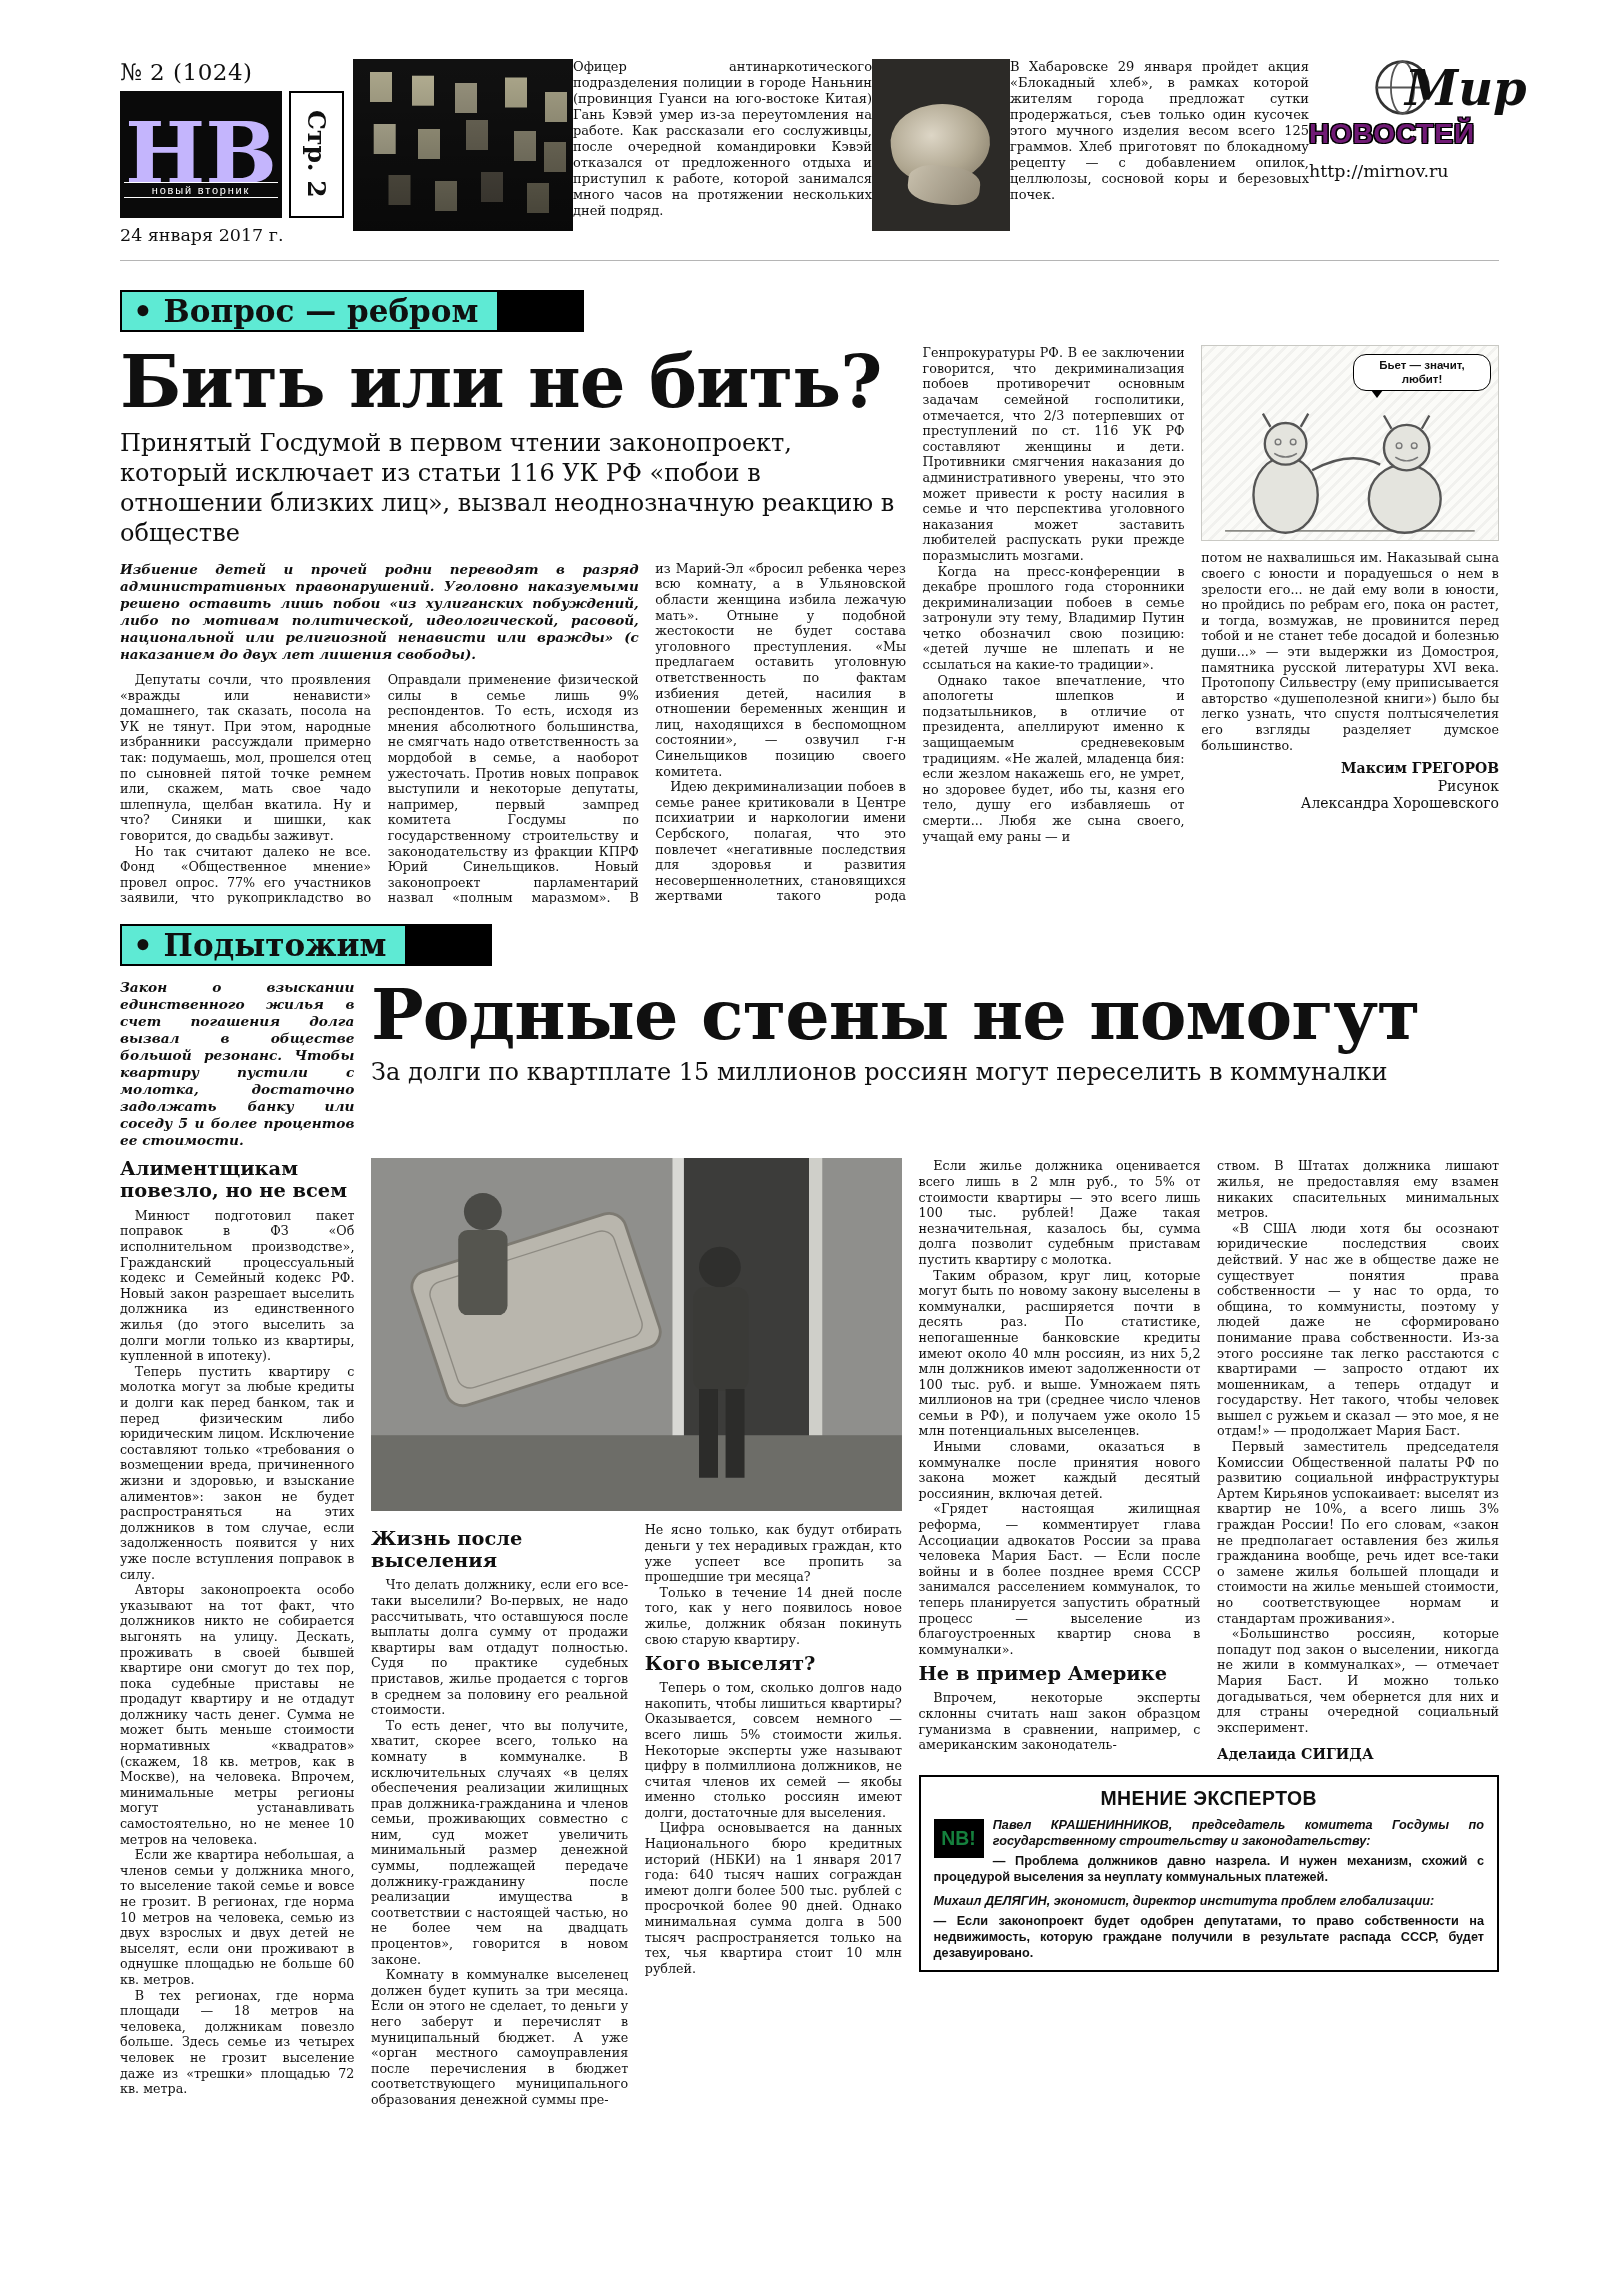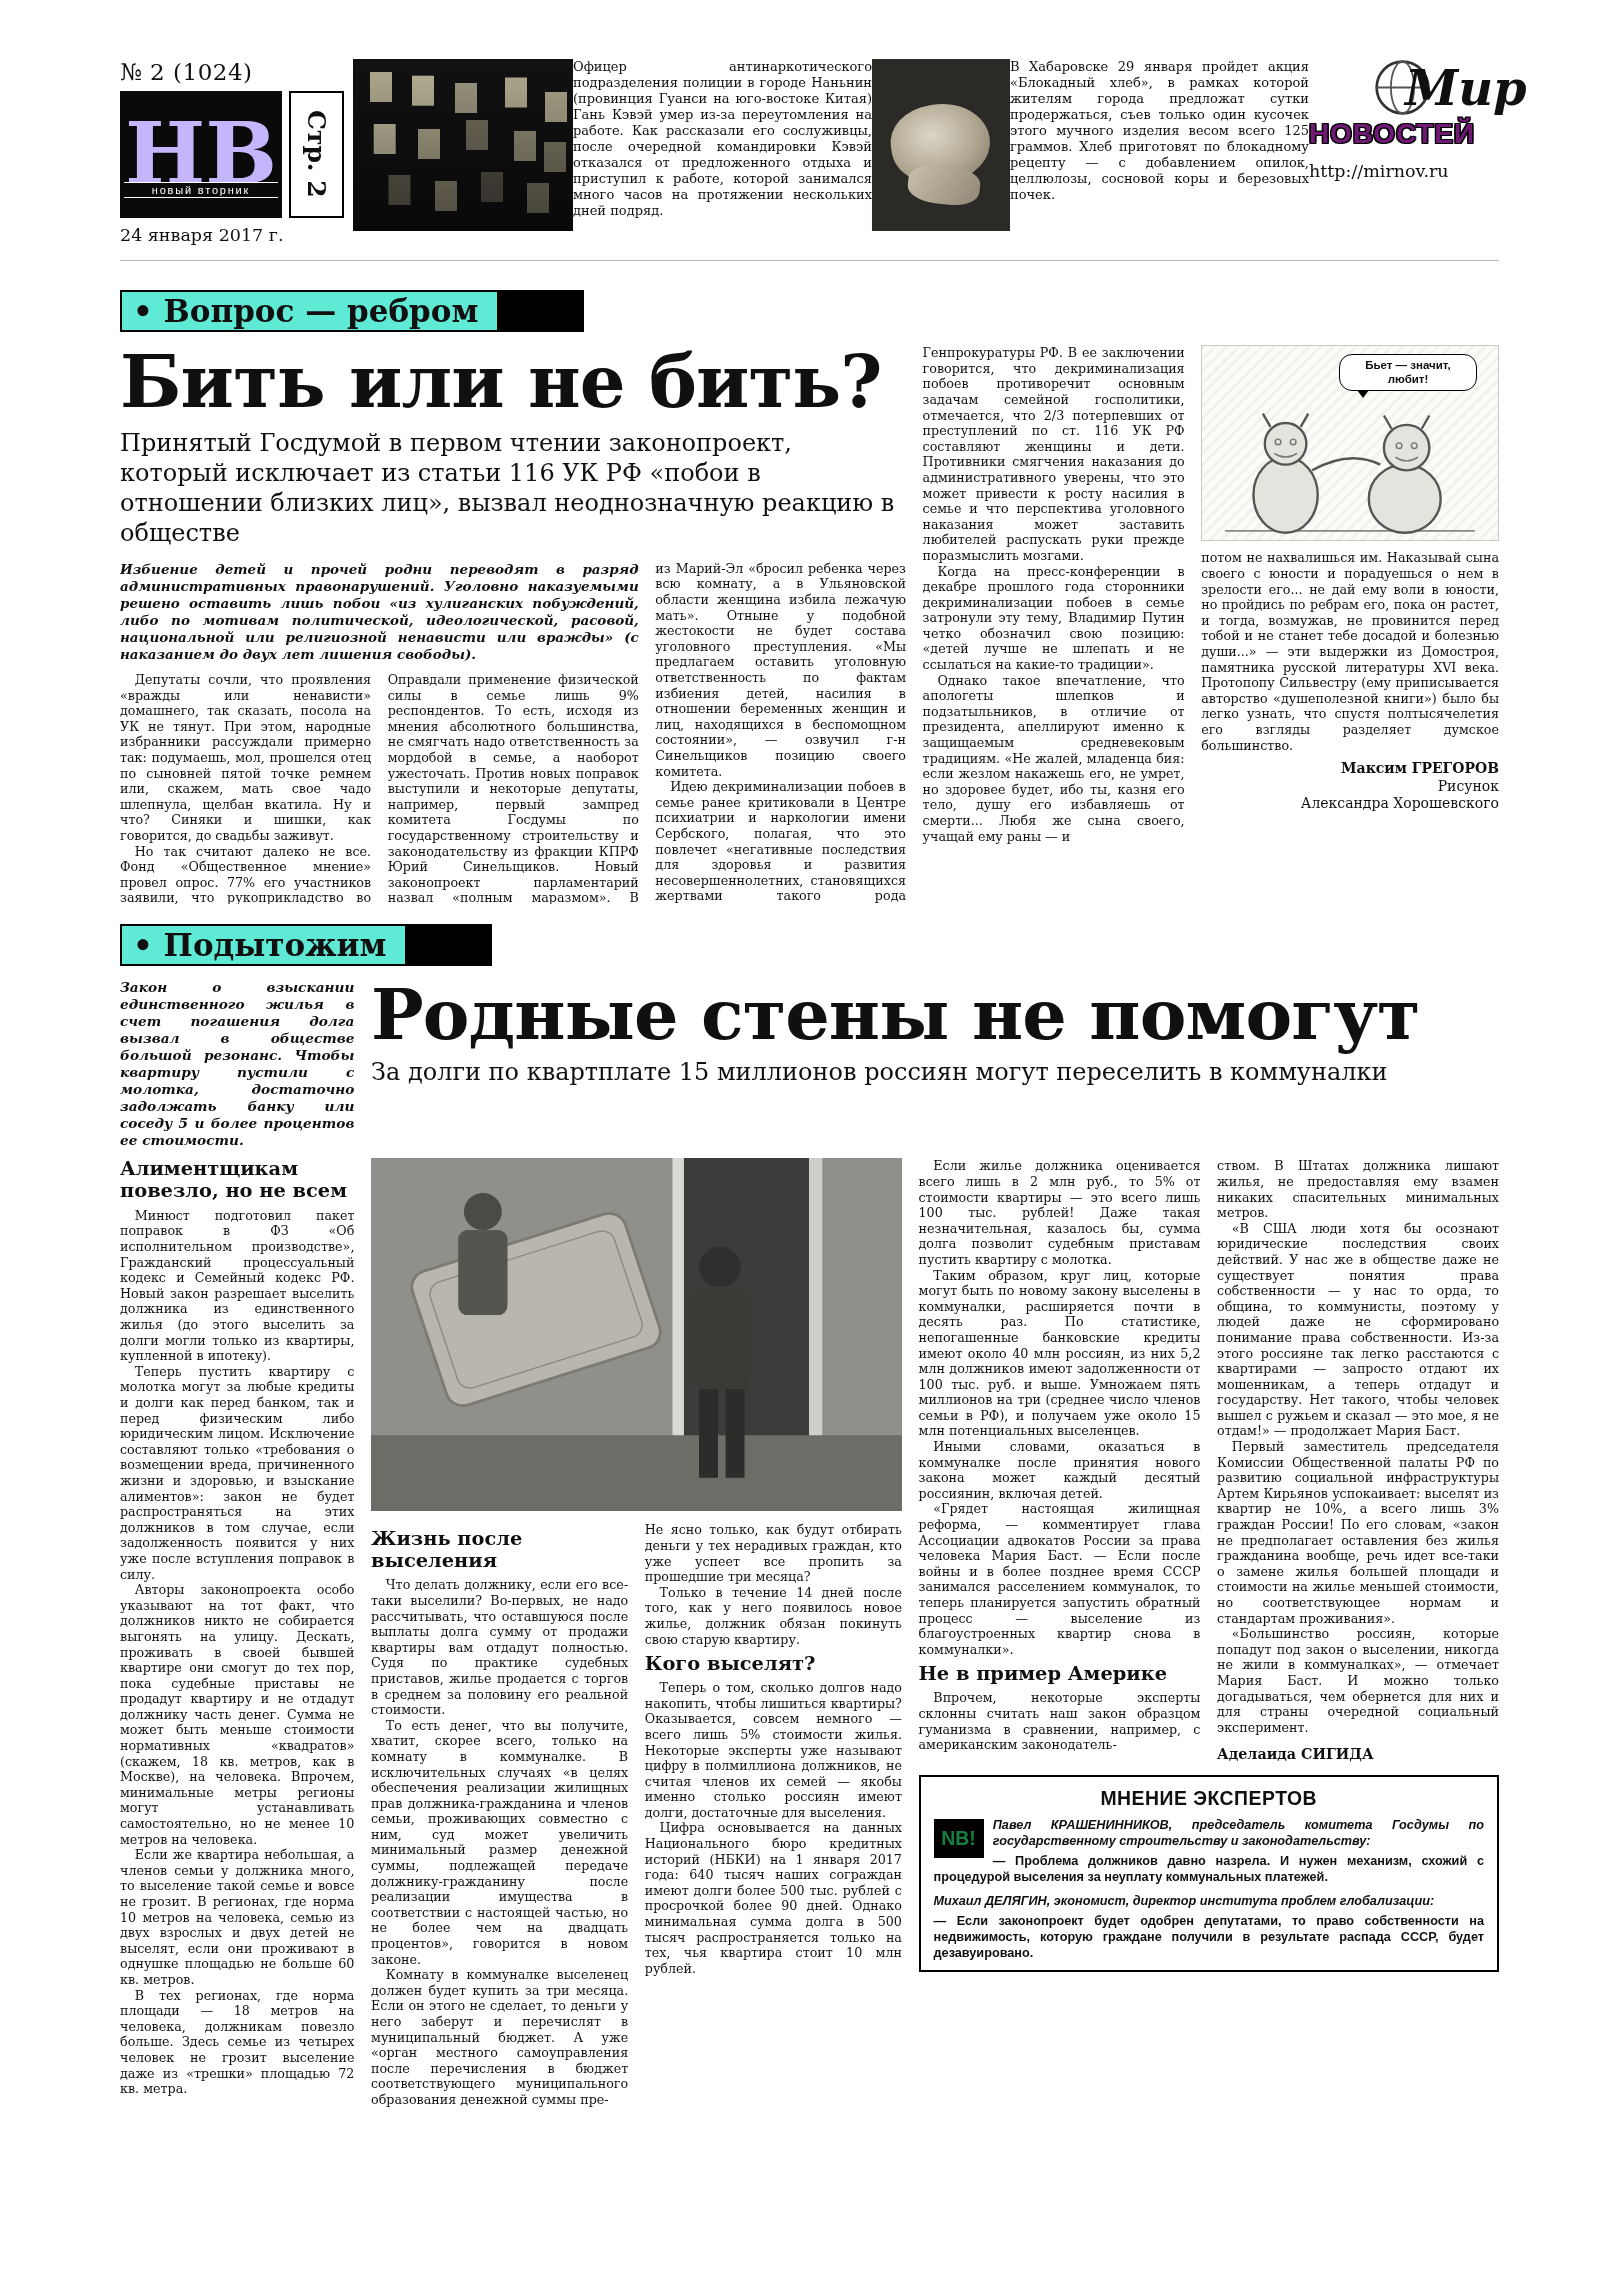--- a/index.html
+++ b/index.html
@@ -64,21 +64,21 @@
   .headline1 { font-size:72px; line-height:1.02; font-weight:bold; letter-spacing:-0.9px; white-space:nowrap; }
   .deck1 { font-size:24px; line-height:30px; margin:9.2px 0 13px; max-width:803px; }
   .a1-cols { display:flex; gap:16.6px; }
   .a1-left2 { flex:0 0 66%; min-width:0; }
   .lead1 { font-weight:bold; font-style:italic; font-size:13.5px; line-height:17px; text-align:justify; margin-bottom:9.2px; }
   .a1-col3 { flex:1; min-width:0; }
   .a1-col4 { flex:0 0 19%; min-width:0; }
   .a1-right { flex:1; min-width:0; display:flex; flex-direction:column; }
   .cartoon { height:196px; background:#fbfbf8; border:0.9px solid #c9c9c4; position:relative; margin-bottom:9.2px;
       background-image:repeating-linear-gradient(135deg, rgba(0,0,0,0.04) 0 2.8px, transparent 2.8px 8.3px); }
-  .bubble { position:absolute; top:7.4px; right:21px; border:1.8px solid #000; border-radius:13px; background:#fff;
+  .bubble { position:absolute; top:7.4px; right:7px; border:1.8px solid #000; border-radius:13px; background:#fff;
       font:bold 11.5px/14px "Liberation Sans", sans-serif; padding:3.7px 7.4px; max-width:138px; text-align:center; z-index:2; }
   .bubble::after { content:""; position:absolute; left:16.6px; bottom:-8.3px; width:0; height:0;
       border-left:6.5px solid transparent; border-right:6.5px solid transparent; border-top:8.3px solid #000; }
   .cartoon svg { position:absolute; left:0; bottom:0; width:100%; height:78%; }
   .byline { text-align:right; margin-top:7.4px; font-size:14px; line-height:17.5px; }
   .byline-name { font-weight:bold; }
 
   
   .article2 { margin-top:20px; }
   .a2-top { display:flex; gap:16.6px; margin-bottom:9.2px; }

